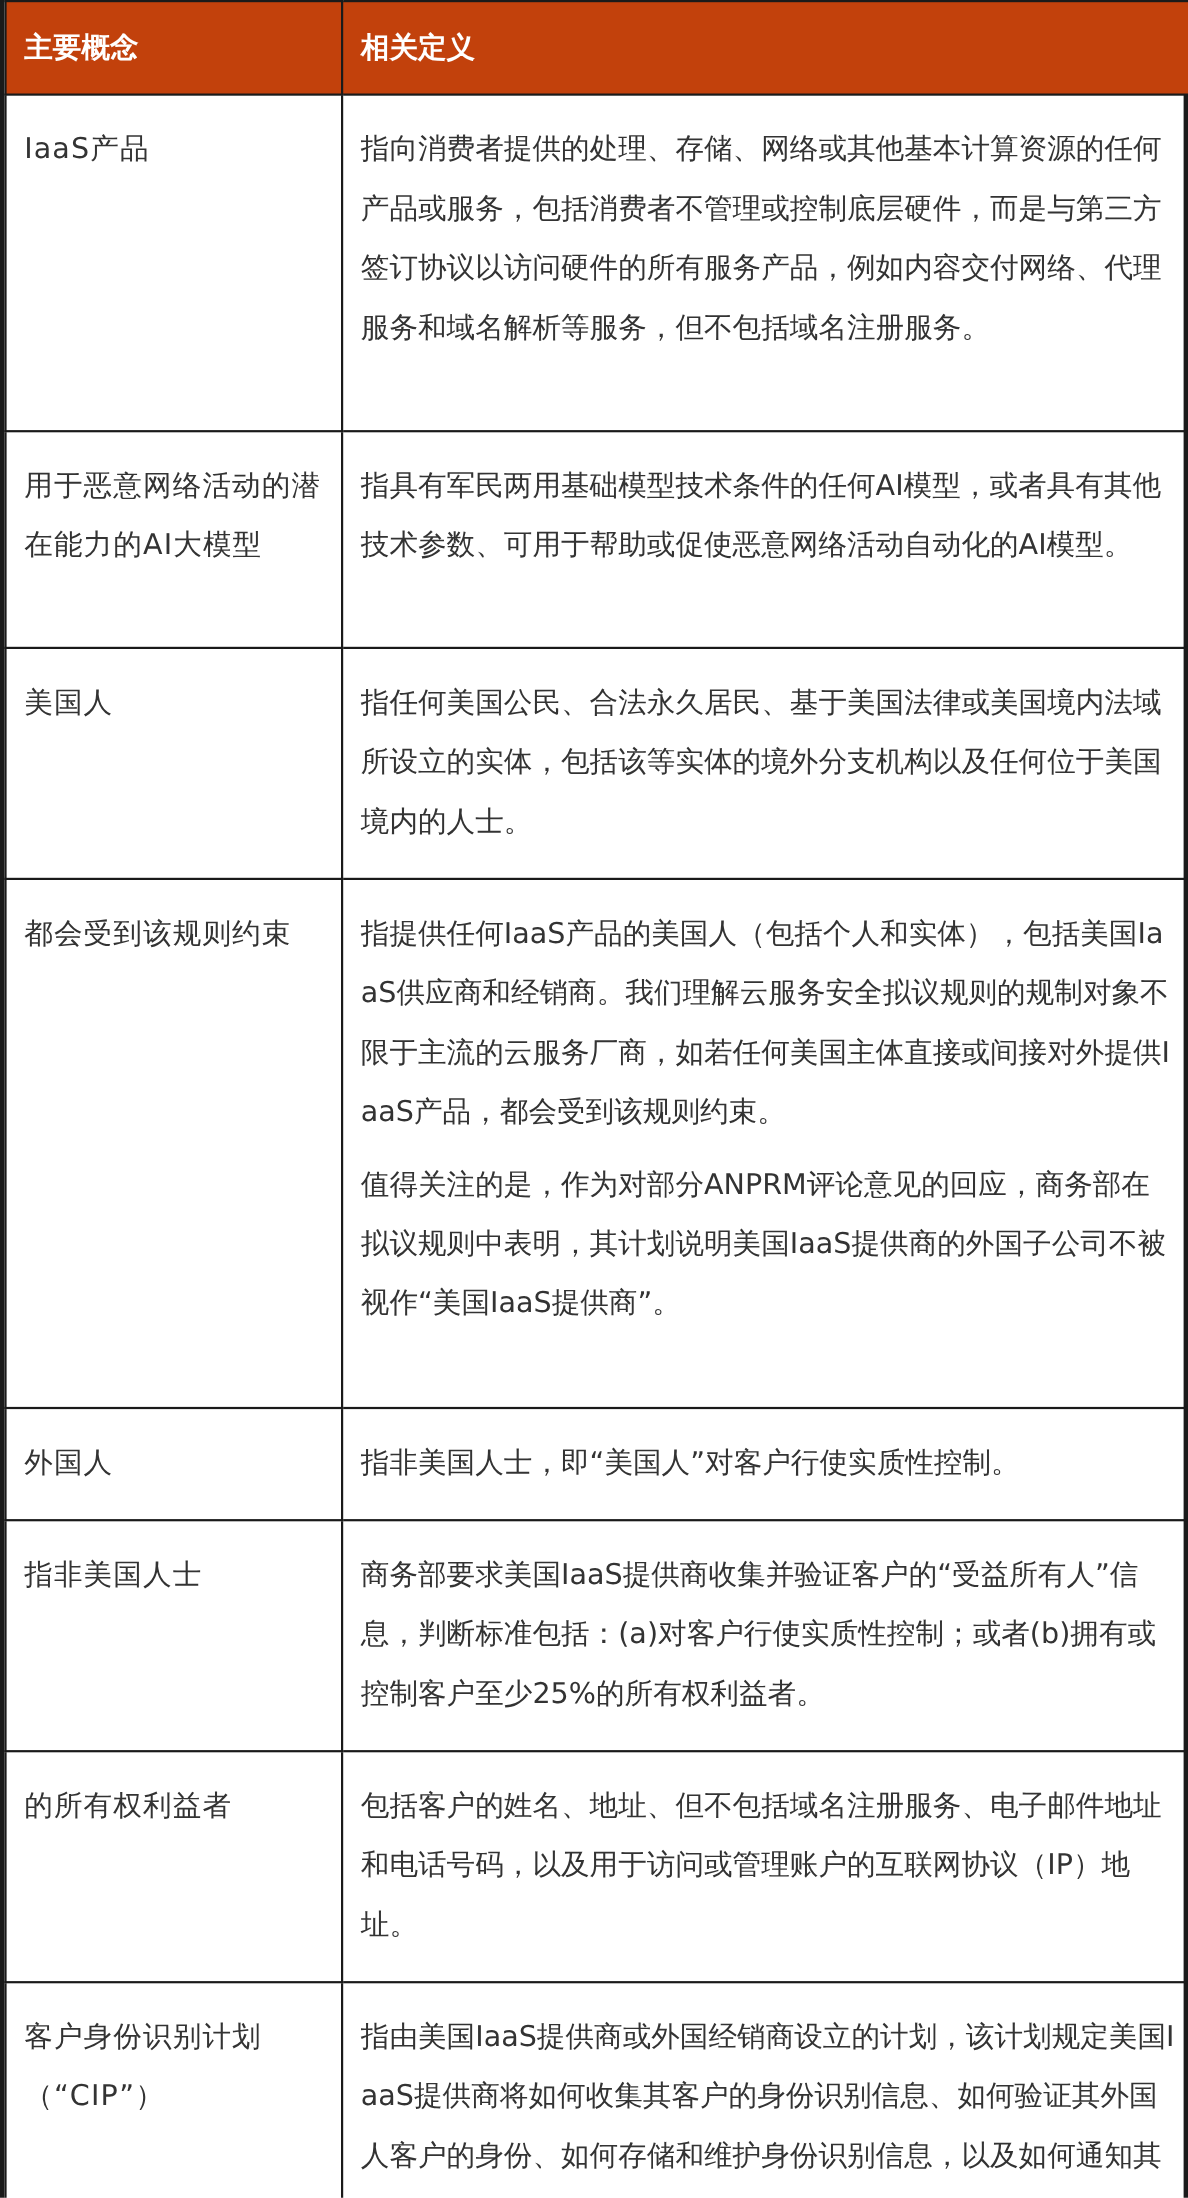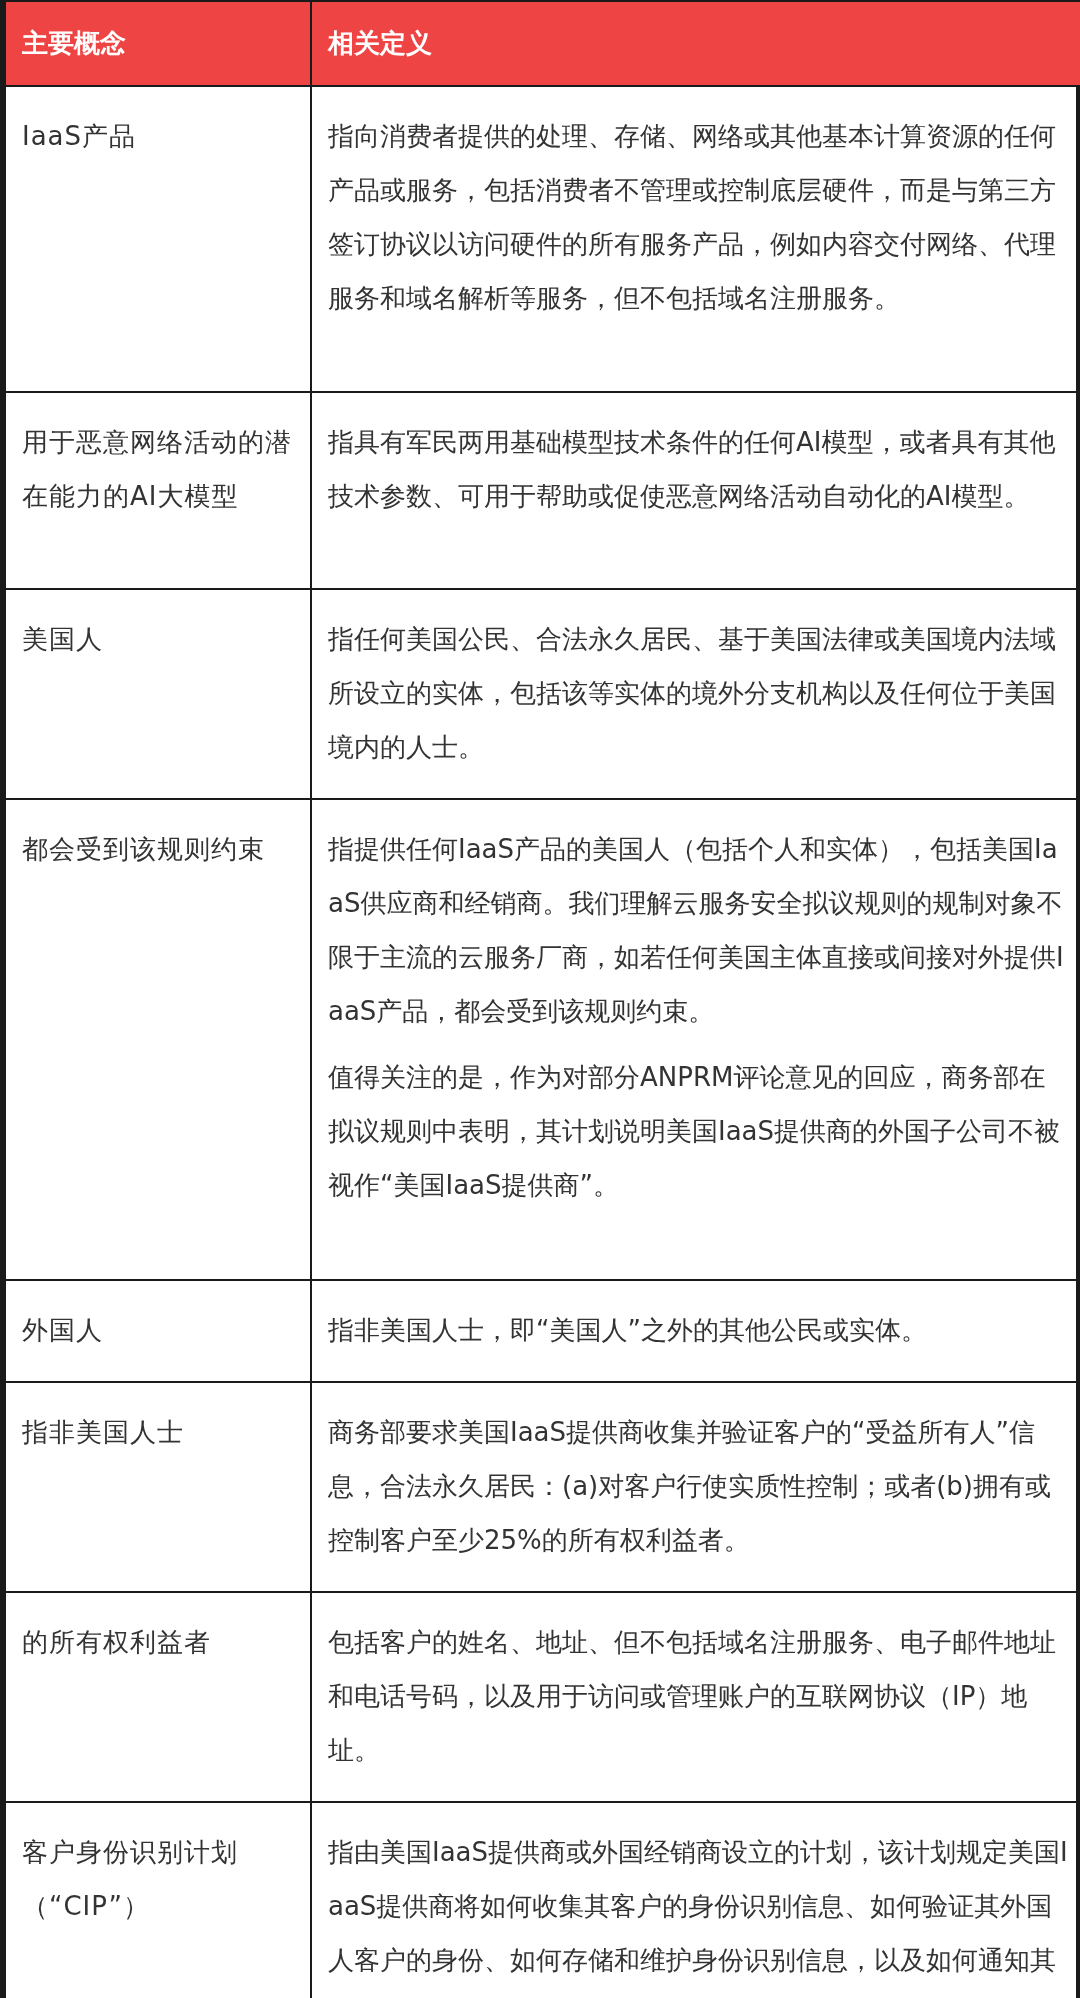--- a/index.html
+++ b/index.html
@@ -13,21 +13,21 @@
   }
   .tbl col.c1 { width: 306px; }
   .tbl col.c2 { width: 774px; }
   .tbl th, .tbl td {
     border: 2px solid #1a1a1a;
     vertical-align: top;
     text-align: left;
     word-break: break-all;
   }
   .tbl thead th {
-    background: #ef4444;
+    background: #c2410c;
     color: #ffffff;
     font-weight: bold;
     font-size: 26px;
     height: 83px;
     padding: 0 16px;
     vertical-align: middle;
     border-color: #1a1a1a;
   }
   .tbl td {
     font-size: 26px;
@@ -76,27 +76,27 @@
     <tr style="height:481px">
       <td class="concept">都会受到该规则约束</td>
       <td>
         <p>指提供任何IaaS产品的美国人（包括个人和实体），包括美国IaaS供应商和经销商。我们理解云服务安全拟议规则的规制对象不限于主流的云服务厂商，如若任何美国主体直接或间接对外提供IaaS产品，都会受到该规则约束。</p>
         <p>值得关注的是，作为对部分ANPRM评论意见的回应，商务部在拟议规则中表明，其计划说明美国IaaS提供商的外国子公司不被视作“美国IaaS提供商”。</p>
       </td>
     </tr>
     <tr style="height:84px">
       <td class="concept">外国人</td>
       <td>
-            <p>指非美国人士，即“美国人”之外的其他公民或实体。</p>
+            <p>指非美国人士，即“美国人”对客户行使实质性控制。</p>
           </td>
     </tr>
     <tr style="height:198px">
       <td class="concept">指非美国人士</td>
       <td>
-            <p>商务部要求美国IaaS提供商收集并验证客户的“受益所有人”信息，合法永久居民：(a)对客户行使实质性控制；或者(b)拥有或控制客户至少25%的所有权利益者。</p>
+            <p>商务部要求美国IaaS提供商收集并验证客户的“受益所有人”信息，判断标准包括：(a)对客户行使实质性控制；或者(b)拥有或控制客户至少25%的所有权利益者。</p>
           </td>
     </tr>
     <tr style="height:197px">
       <td class="concept">的所有权利益者</td>
       <td>
             <p>包括客户的姓名、地址、但不包括域名注册服务、电子邮件地址和电话号码，以及用于访问或管理账户的互联网协议（IP）地址。</p>
           </td>
     </tr>
     <tr style="height:250px">
       <td class="concept">客户身份识别计划（“CIP”）</td>

